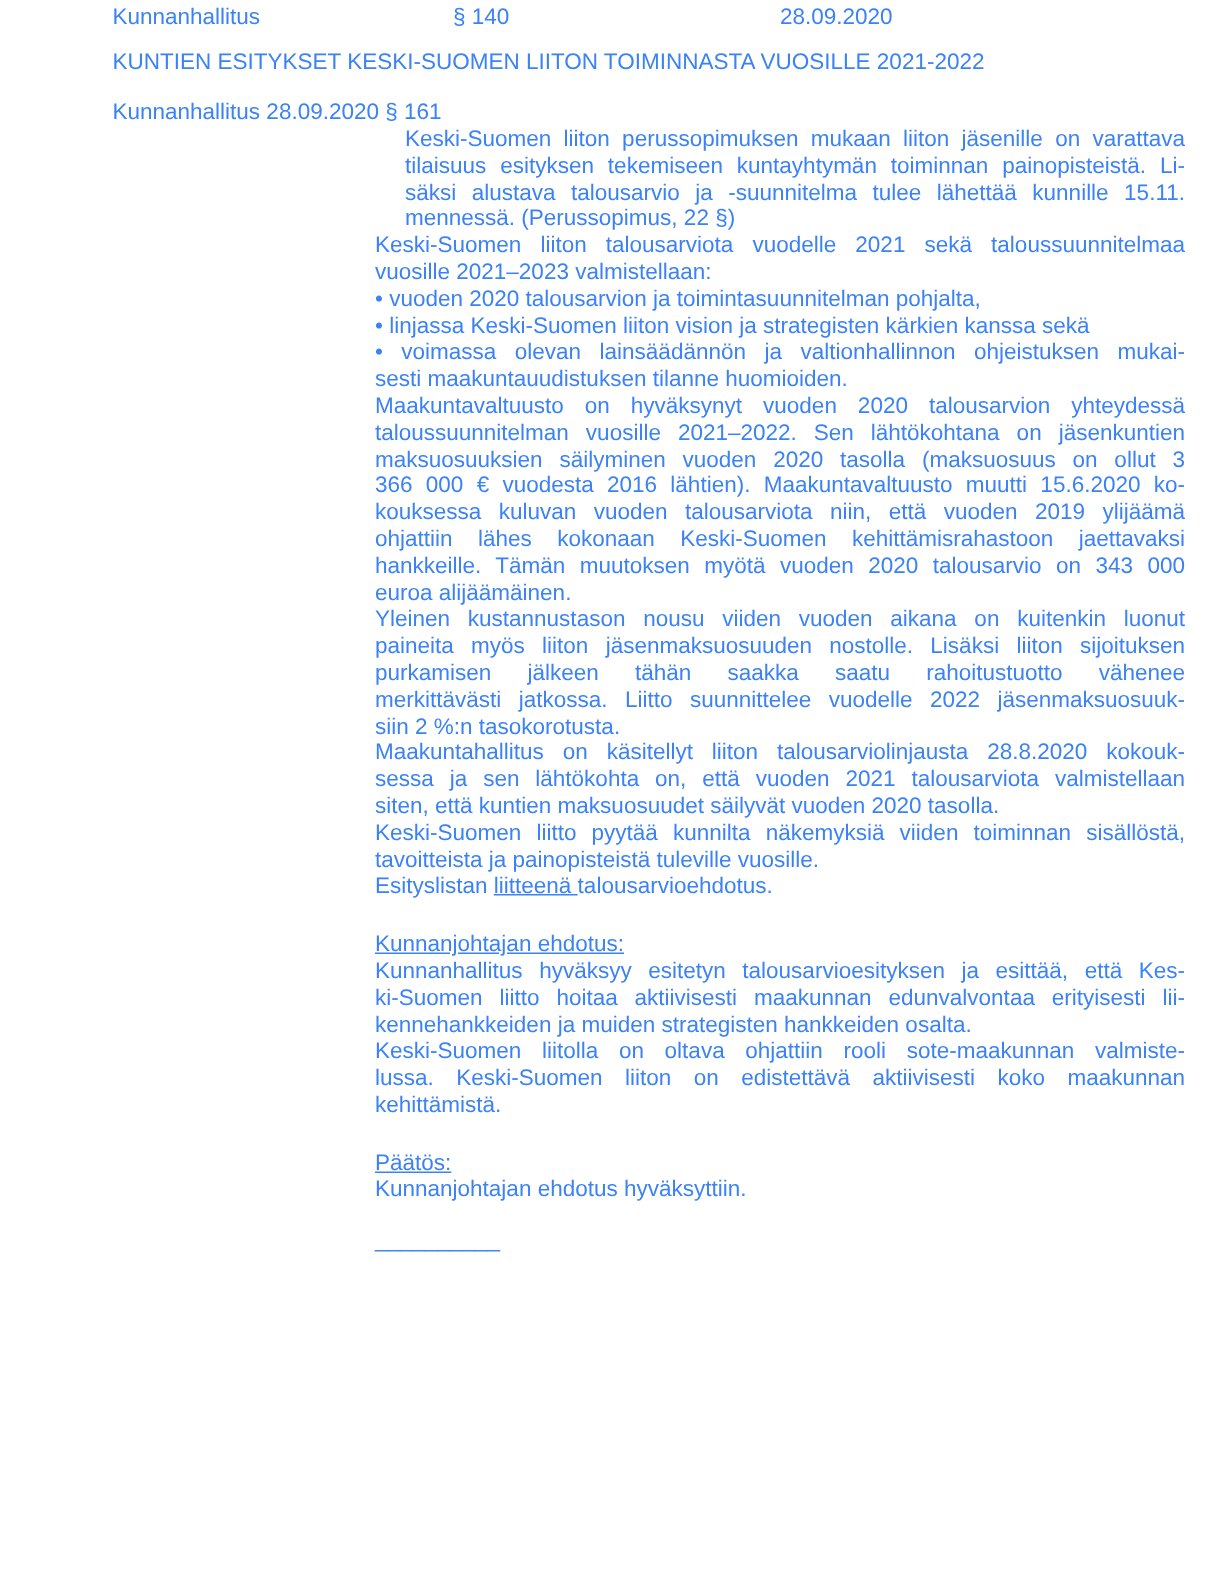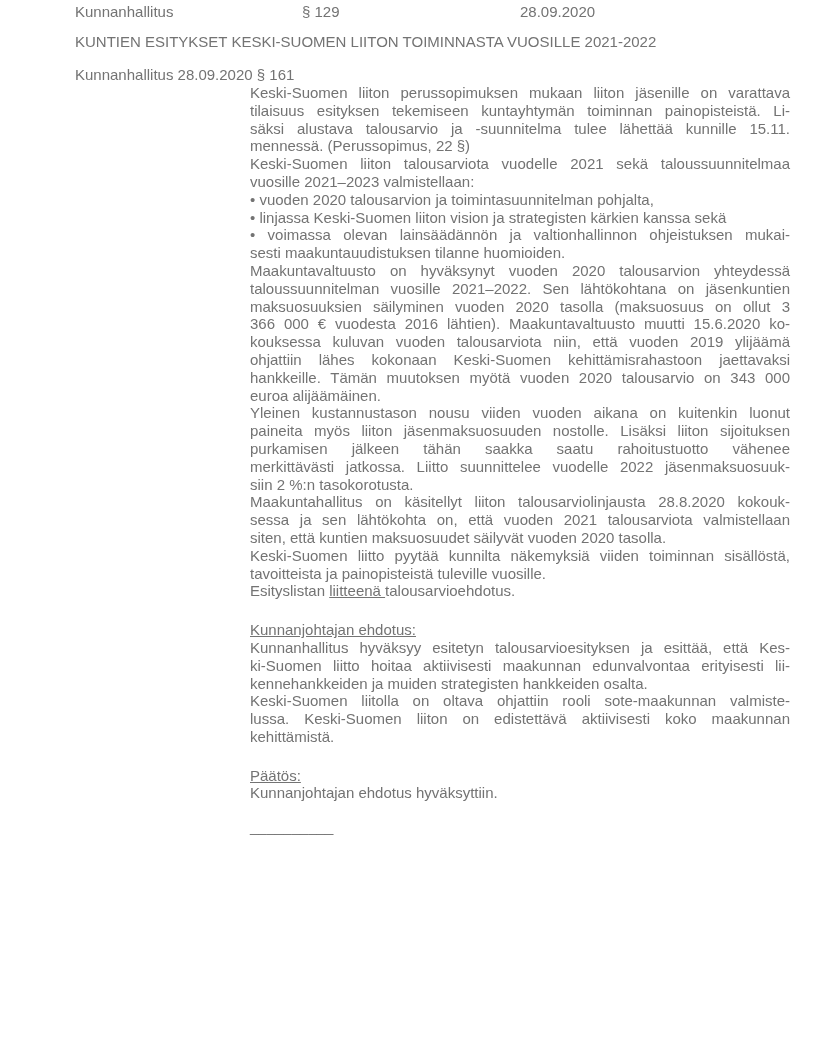--- a/index.html
+++ b/index.html
@@ -1,21 +1,21 @@
 <!DOCTYPE html>
 <html><head>
 <meta charset="utf-8">
 <style>
   html, body { margin: 0; padding: 0; background: #ffffff; }
   .page {
     position: relative;
     width: 816px;
     height: 1056px;
     background: #ffffff;
-    color: #737373;
+    color: #3b82f6;
     font-family: "Liberation Sans", "DejaVu Sans", sans-serif;
     font-size: 15px;
     overflow: hidden;
     border-radius: 24px;
   }
   .hdr-item { position: absolute; top: 3px; white-space: nowrap; }
   .hdr-left    { left: 75px;  }
   .hdr-section { left: 302px; }
   .hdr-date    { left: 520px; text-align: right; }
   .doc-title {
@@ -30,40 +30,40 @@
     left: 75px;
     white-space: nowrap;
   }
   .doc-body {
     position: absolute;
     top: 84px;
     left: 250px;
     width: 540px;
   }
   .block { margin-top: 0; }
-  .block:first-child { margin-top: 0; }
+  .block:first-child { margin-top: 0; margin-left: 20px; }
   .block.heading { margin-top: 21px; }
   .block.heading + .block { margin-top: 0; }
   .block.sig { margin-top: 16px; }
   .line {
     line-height: 17.8px;
     min-height: 17.8px;
   }
   .line.j {
     text-align: justify;
     text-align-last: justify;
   }
   .u { text-decoration: underline; }
 </style>
 </head>
 <body>
 
 <div class="page">
   <div class="hdr-item hdr-left">Kunnanhallitus</div>
-  <div class="hdr-item hdr-section">§ 129</div>
+  <div class="hdr-item hdr-section">§ 140</div>
   <div class="hdr-item hdr-date">28.09.2020</div>
 
   <div class="doc-title">KUNTIEN ESITYKSET KESKI-SUOMEN LIITON TOIMINNASTA VUOSILLE 2021-2022</div>
 
   <div class="section-line">Kunnanhallitus 28.09.2020 § 161</div>
 
   <div class="doc-body">
       <div class="block para">
         <div class="line j">Keski-Suomen liiton perussopimuksen mukaan liiton jäsenille on varattava</div>
         <div class="line j">tilaisuus esityksen tekemiseen kuntayhtymän toiminnan painopisteistä. Li-</div>

